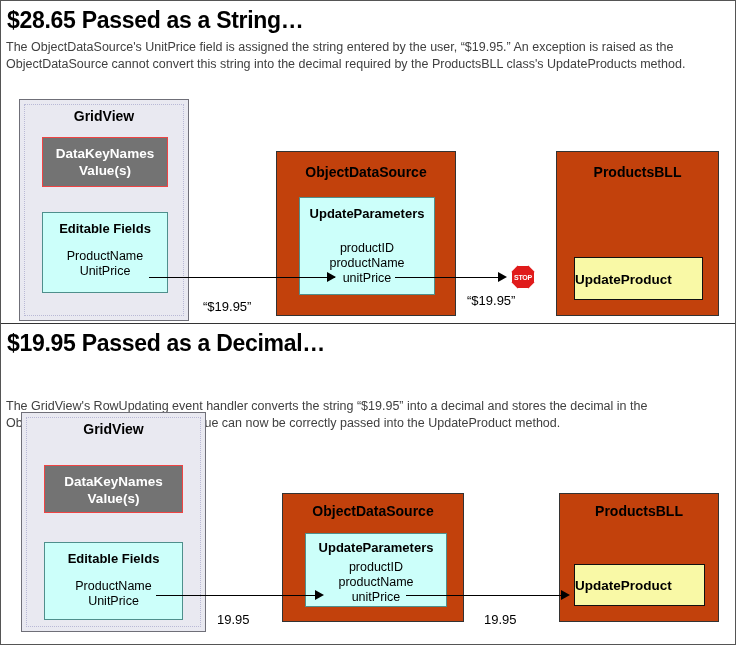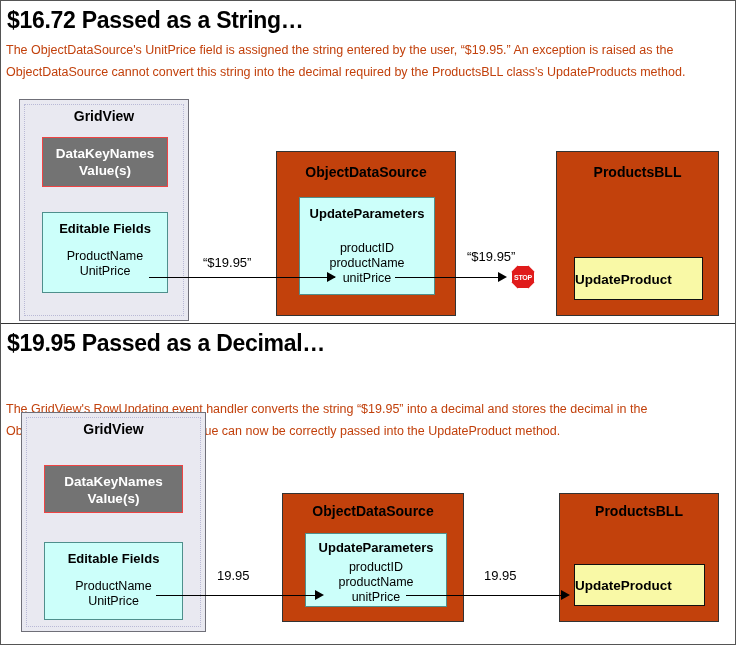--- a/index.html
+++ b/index.html
@@ -28,22 +28,22 @@
     position:absolute;
     font-size:23px;
     font-weight:bold;
     letter-spacing:-0.3px;
     white-space:nowrap;
     line-height:1;
   }
   .sec-body{
     position:absolute;
     font-size:12.5px;
-    line-height:22px;
-    color:#c2410c;
+    line-height:17px;
+    color:#404040;
   }
 
   
   .box{position:absolute;box-sizing:border-box;}
 
   .gridview-box{
     background:#e9e9f1;
     border:1px solid #6f6f78;
     padding-left:36px;
   }
@@ -114,20 +114,21 @@
     border-top:5px solid transparent;
     border-bottom:5px solid transparent;
     border-left:9px solid #000;
   }
   .arrow-label{
     position:absolute;
     font-size:13px;
     white-space:nowrap;
     color:#000;
     background:transparent;
+    margin-top:44px;
   }
 
   
   .stop-sign{
     position:absolute;
     width:24px;height:24px;
   }
   .stop-sign .oct{
     width:24px;height:24px;
     background:#e01b1b;
@@ -144,21 +145,21 @@
     font-family:"Liberation Sans", sans-serif;
   }
 </style>
 </head>
 <body>
 
 <div id="page">
 
   <div class="section">
 
-    <div class="sec-title" style="left:6px;top:8px;">$16.72 Passed as a String…</div>
+    <div class="sec-title" style="left:6px;top:8px;">$28.65 Passed as a String…</div>
 
     <div class="sec-body" style="left:5px;top:38px;width:722px;">The ObjectDataSource's UnitPrice field is assigned the string entered by the user, “$19.95.” An exception is raised as the ObjectDataSource cannot convert this string into the decimal required by the ProductsBLL class's UpdateProducts method.</div>
 
     <div class="box gridview-box" style="left:18px;top:98px;width:170px;height:222px;">
       <div class="gridview-inner-dots" style="left:4px;top:4px;right:4px;bottom:4px;"></div>
       <div class="box-title" style="top:8px;">GridView</div>
 
       <div class="box magenta-box" style="left:22px;top:37px;width:126px;height:50px;">
         <div class="mag-title">
           <span>DataKeyNames</span><br>

